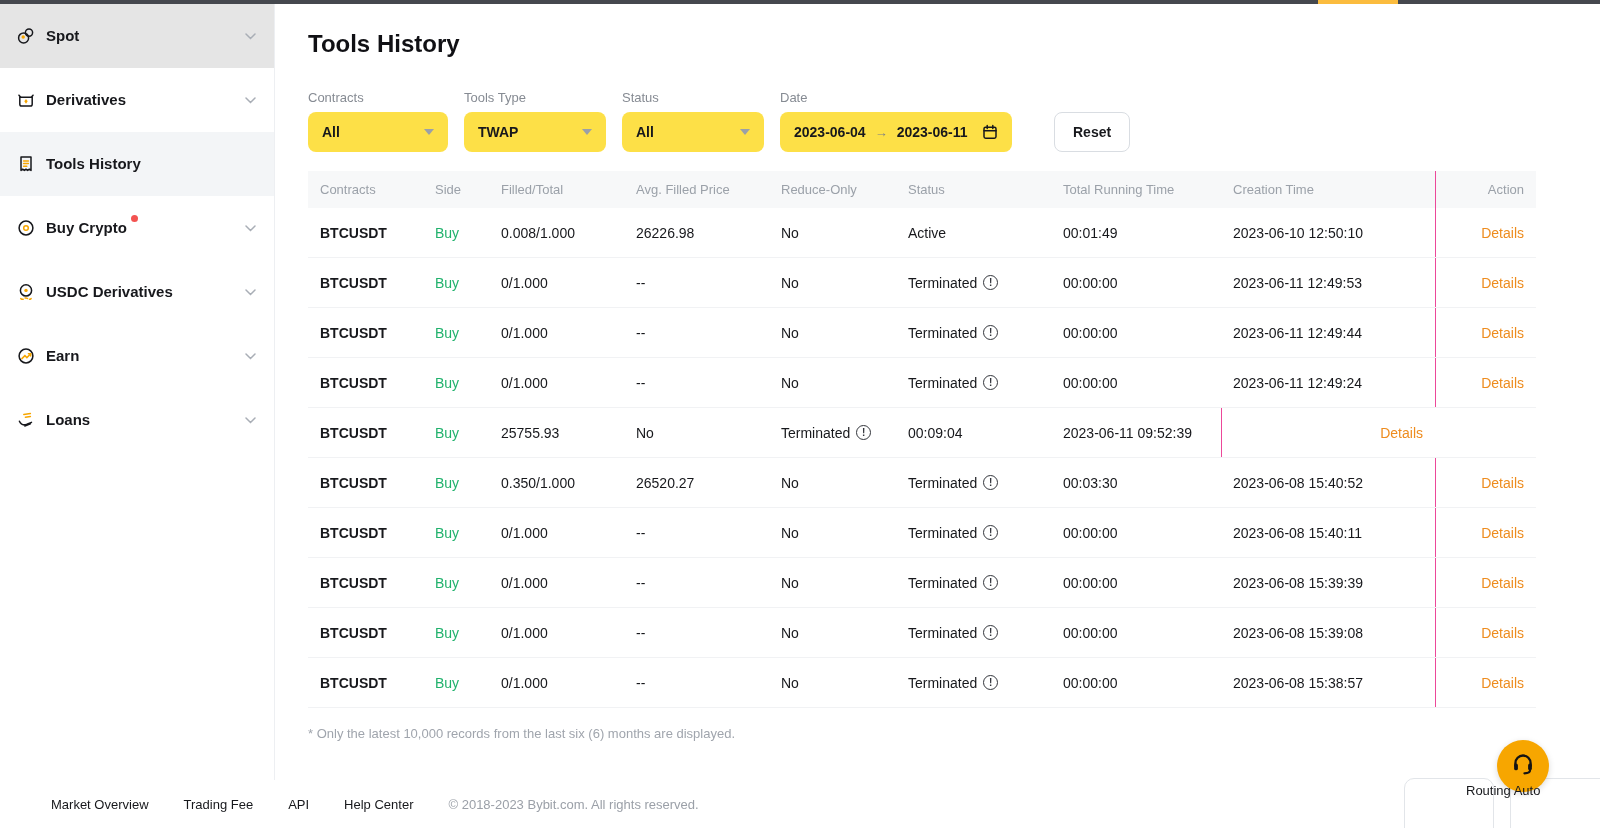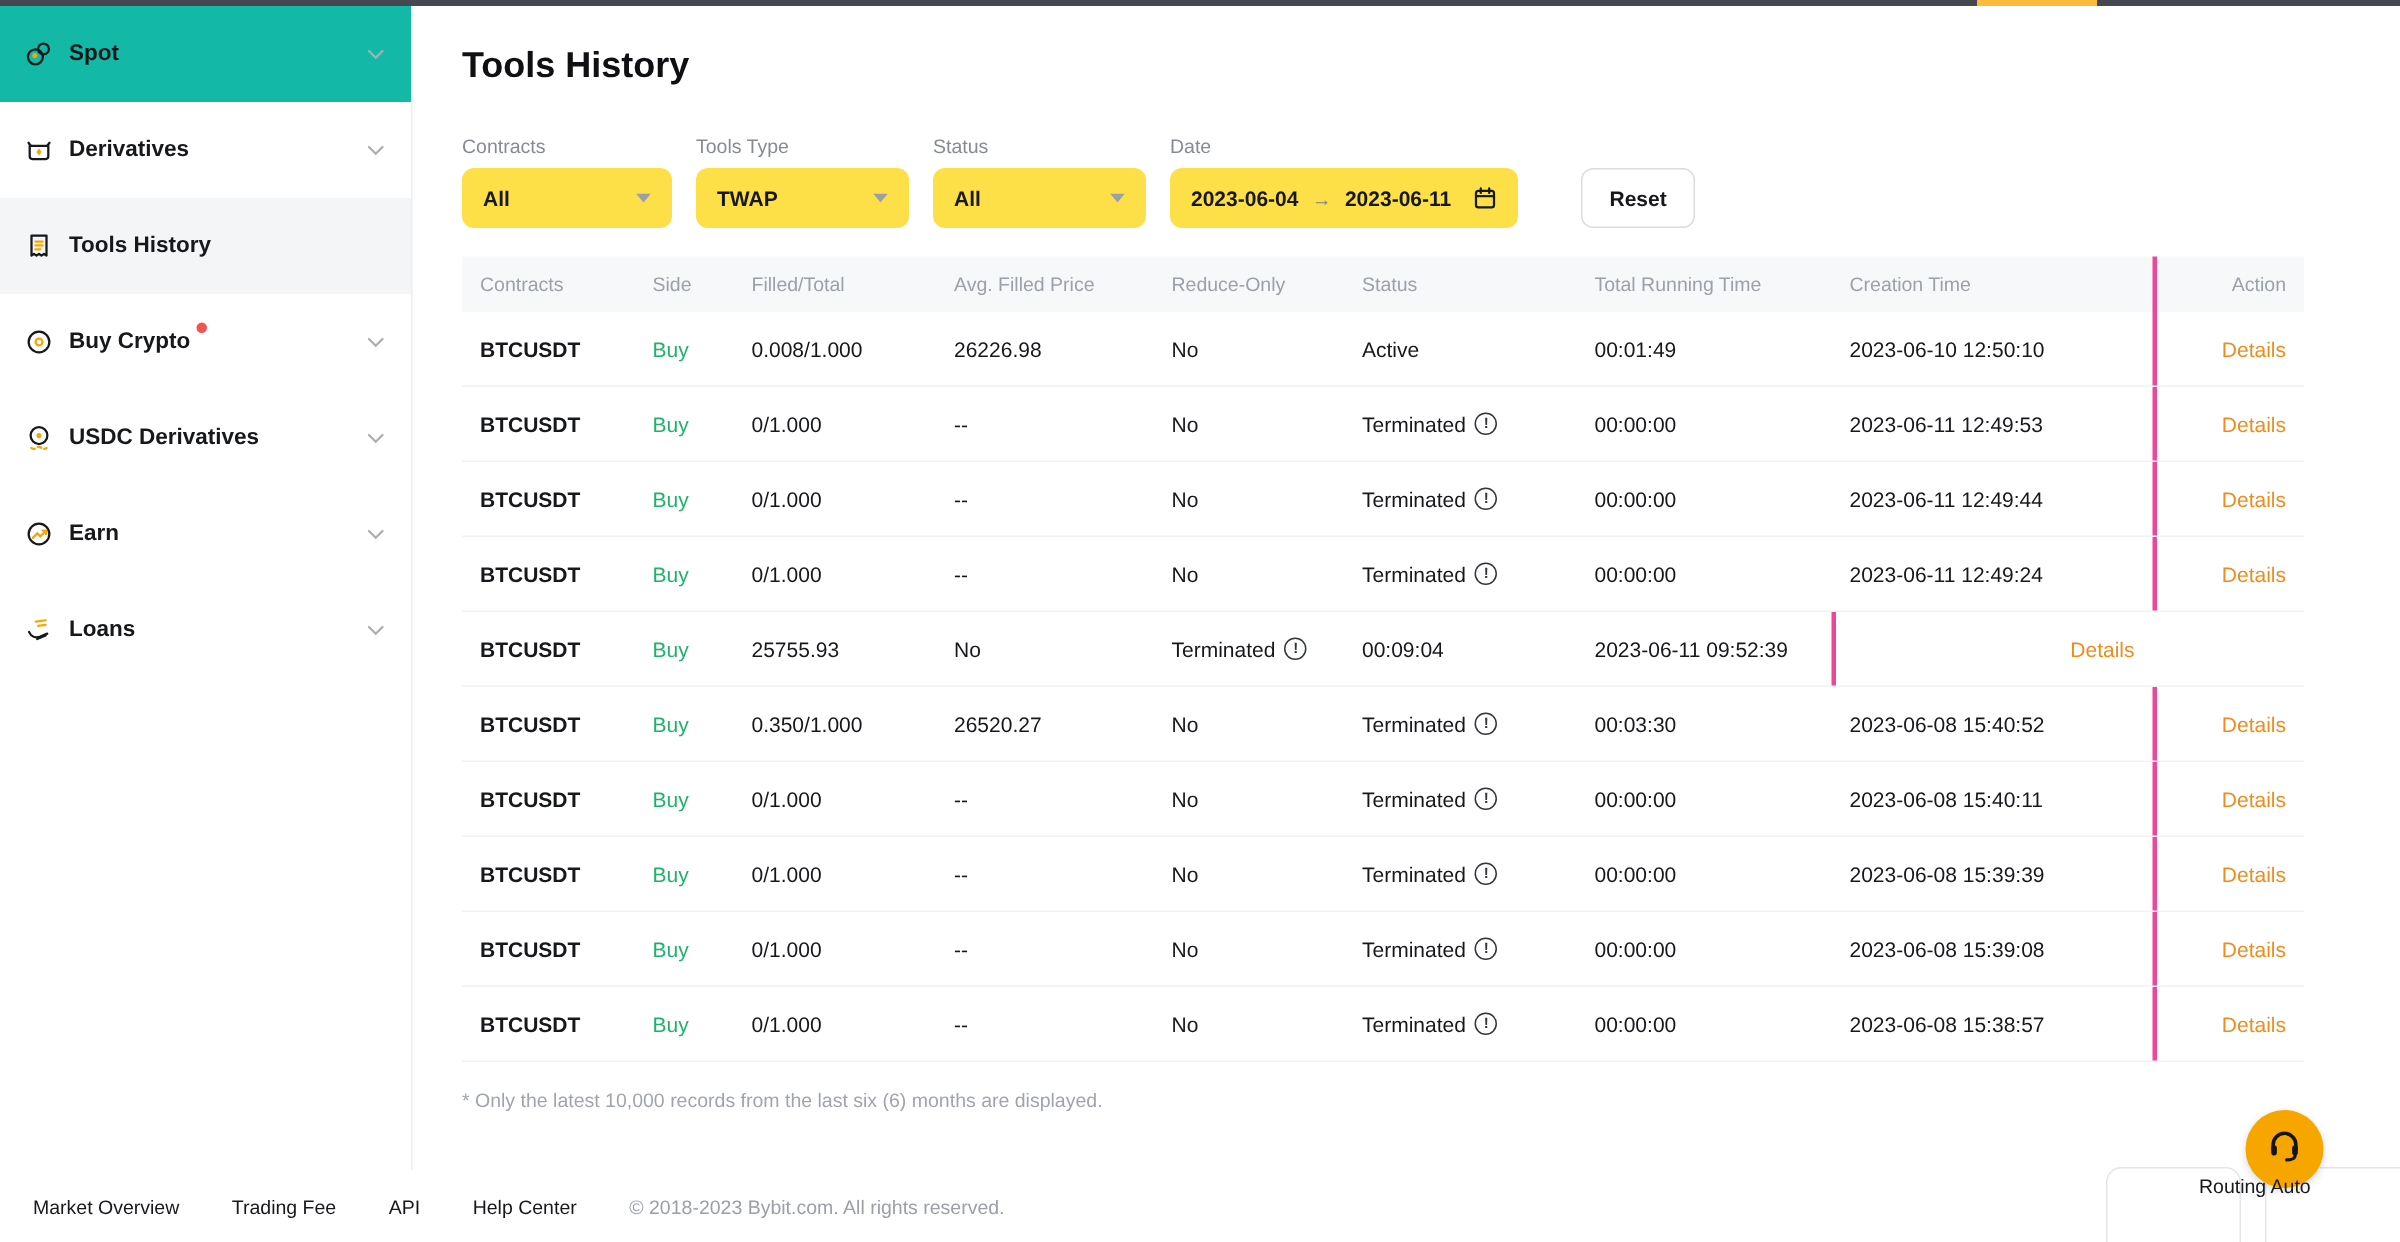--- a/index.html
+++ b/index.html
@@ -8,21 +8,21 @@
 
   
   .topbar { position:absolute; top:0; left:0; width:1600px; height:4px; background:#45484e; z-index:20; }
   .topbar-accent { position:absolute; top:0; height:4px; }
 
   .layout { display:flex; width:1600px; height:780px; }
 
   
   .sidebar { width:275px; min-width:275px; border-right:1px solid #edeff2; background:#fff; padding-top:4px; }
   .side-item { height:64px; display:flex; align-items:center; padding:0 18px 0 16px; cursor:pointer; }
-  .side-item.highlighted { background:#14b8a6; }
+  .side-item.highlighted { background:#e5e5e5; }
   .side-item.active { background:#f3f5f7; }
   .side-item .icon { width:20px; height:20px; display:inline-flex; }
   .side-item .label-wrap { position:relative; margin-left:10px; }
   .side-item .label { font-size:15px; font-weight:600; color:#17181c; }
   .side-item .spacer { flex:1; }
   .red-dot { position:absolute; top:-4px; right:-11px; width:7px; height:7px; border-radius:50%; background:var(--alert-red); }
 
   
   .main { flex:1; padding:30px 0 0 33px; }
   .page-title { font-size:24px; font-weight:700; color:#101014; margin-bottom:32px; }
@@ -41,21 +41,21 @@
     font-family:"Liberation Sans", sans-serif; }
 
   
   .table { width:1228px; margin-top:19px; --cols:115px 66px 135px 145px 127px 155px 170px 214px 101px; }
   .thead { display:grid; grid-template-columns:var(--cols); background:#f7f8f9; height:37px; align-items:center; }
   .th { font-size:13px; color:#9ba1a9; padding-left:12px; white-space:nowrap; }
   .trow { display:grid; grid-template-columns:var(--cols); height:50px; align-items:stretch; border-bottom:1px solid #f1f2f4; }
   .td { font-size:14px; font-weight:500; padding-left:12px; white-space:nowrap; display:flex; align-items:center; }
   .td.contracts { font-weight:600; }
   .td.side { color:var(--buy-green); }
-  .cell-action, .th.action { border-left:3px solid #ec4899; padding-left:0; padding-right:12px;
+  .cell-action, .th.action { border-left:1px solid #ec4899; padding-left:0; padding-right:12px;
     display:flex; align-items:center; justify-content:flex-end; }
   .th.action { height:37px; }
   .details-link { color:var(--link-orange); font-weight:500; cursor:pointer; font-size:14px; }
   .info-ic { display:inline-flex; width:15px; height:15px; border:1.3px solid #33363c; border-radius:50%;
     align-items:center; justify-content:center; font-size:10px; font-weight:700; color:#33363c; margin-left:6px; cursor:pointer; }
   .footnote { margin-top:18px; font-size:13px; color:#a0a5ad; }
 
   
   .footer { position:absolute; left:0; bottom:0; width:1600px; height:48px; background:#fff;
     display:flex; align-items:center; padding-left:22px; z-index:5; }
@@ -569,20 +569,20 @@
     <svg width="26" height="26" viewBox="0 0 24 24">
       <path d="M5 13.5v-2.3a7 7 0 0 1 14 0v2.3" fill="none" stroke="#141414" stroke-width="2.2" stroke-linecap="round"></path>
       <rect x="3.8" y="11.6" width="3.5" height="6.2" rx="1.75" fill="#141414"></rect>
       <rect x="16.7" y="11.6" width="3.5" height="6.2" rx="1.75" fill="#141414"></rect>
       <path d="M18.5 17.8c0 1.9-2.6 2.8-5.2 2.8" fill="none" stroke="#141414" stroke-width="2" stroke-linecap="round"></path>
     </svg>
   </span>
 </div>
 
 <footer class="footer">
-  <span id="footer-links" style="display:flex;">
+  <span id="footer-links" style="display:flex;margin-left:29px;">
       <span class="flink">Market Overview</span>
       <span class="flink">Trading Fee</span>
       <span class="flink">API</span>
       <span class="flink">Help Center</span>
     </span>
   <span class="copyright">© 2018-2023 Bybit.com. All rights reserved.</span>
 </footer>
 
 </body></html>

